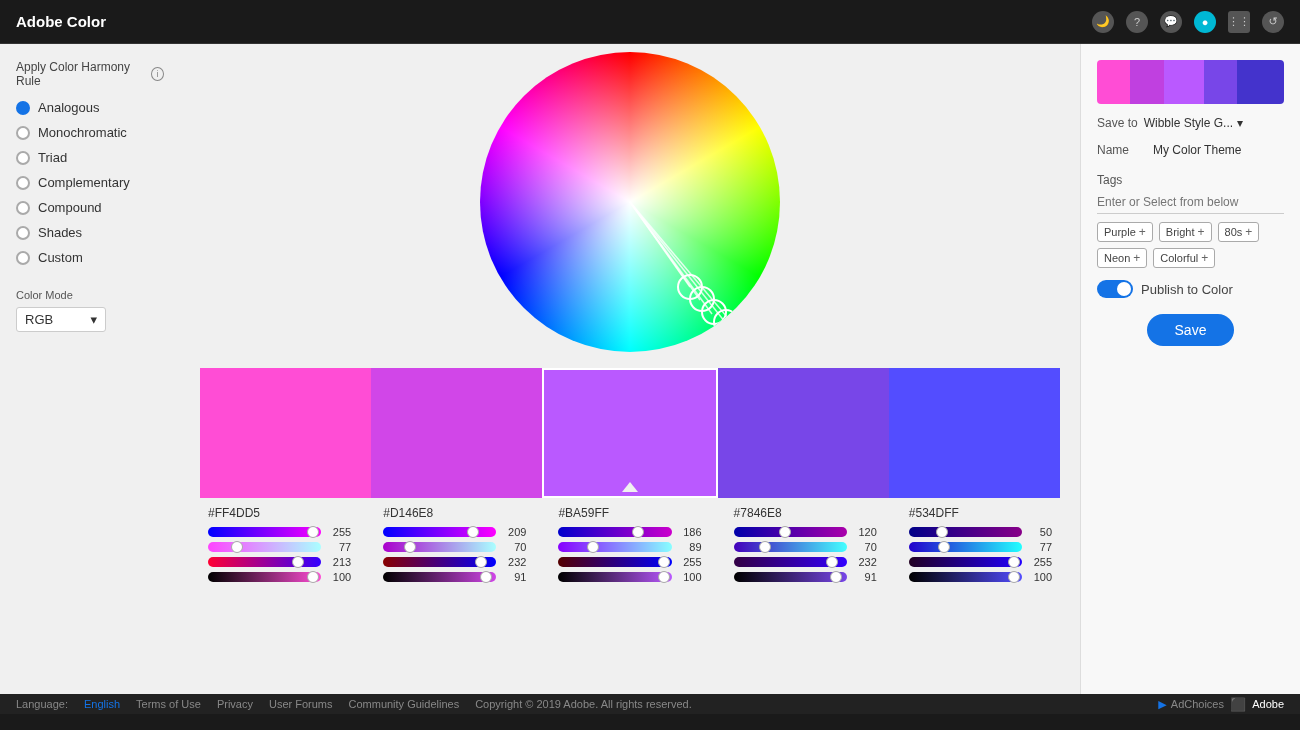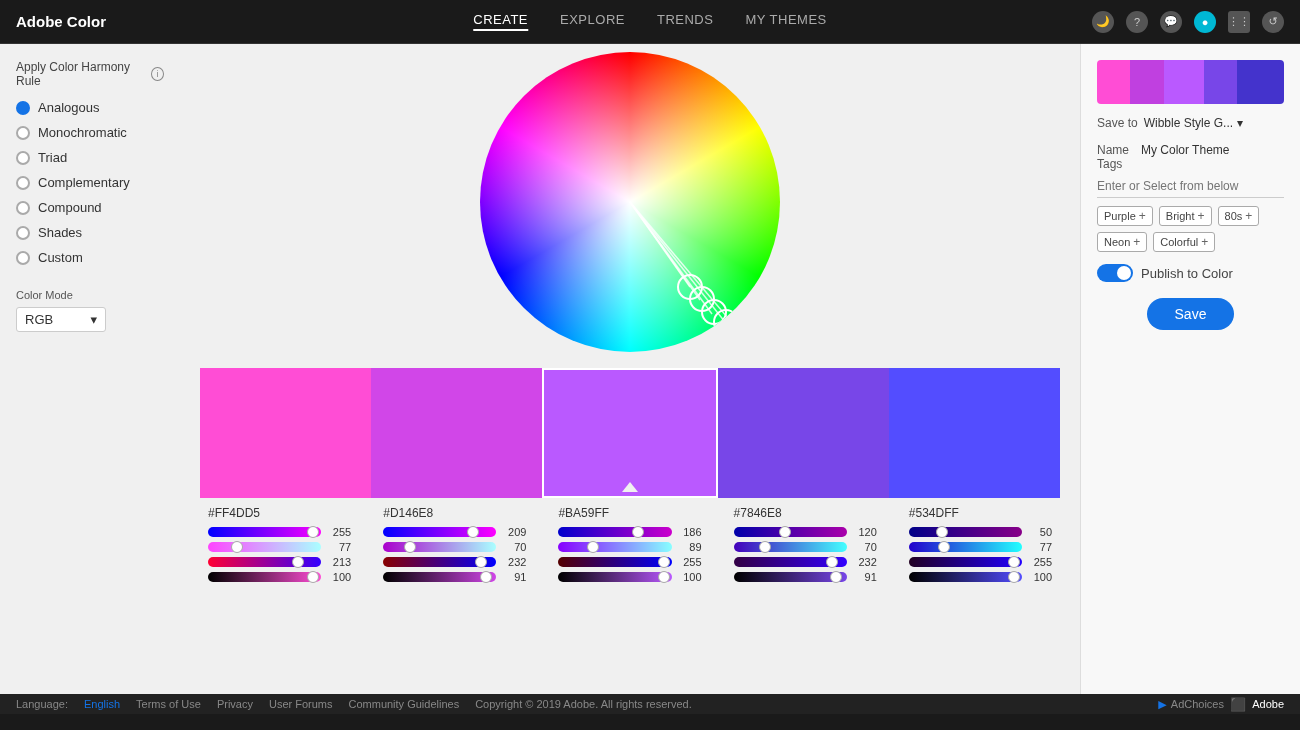--- a/index.html
+++ b/index.html
@@ -74,21 +74,21 @@
     .slider-track { flex: 1; height: 10px; border-radius: 5px; position: relative; overflow: visible; }
     .slider-thumb { position: absolute; width: 12px; height: 12px; border-radius: 50%; background: #fff; border: 1px solid #aaa; top: 50%; transform: translateY(-50%); }
     .slider-val { font-size: 11px; color: #333; min-width: 26px; text-align: right; }
 
     
     .right-panel { width: 220px; background: #f8f8f8; padding: 16px; border-left: 1px solid #ddd; flex-shrink: 0; }
     .theme-preview { display: flex; height: 44px; border-radius: 4px; overflow: hidden; margin-bottom: 12px; }
     .theme-swatch { flex: 1; }
     .save-to-row { display: flex; align-items: center; gap: 6px; margin-bottom: 13px; font-size: 12px; color: #555; }
     .save-to-value { font-size: 12px; color: #333; display: flex; align-items: center; gap: 4px; cursor: pointer; }
-    .name-row { display: flex; align-items: flex-start; gap: 8px; margin-bottom: 0; }
+    .name-row { display: flex; align-items: flex-start; gap: 20px; margin-bottom: 16px; }
     .name-label { font-size: 12px; color: #555; min-width: 36px; }
     .name-value { font-size: 12px; color: #333; }
     .tags-section { margin-bottom: 12px; }
     .tags-label { font-size: 12px; color: #555; margin-bottom: 4px; }
     .tags-input { width: 100%; border: none; border-bottom: 1px solid #ccc; background: transparent; font-size: 12px; color: #999; padding: 4px 0; margin-bottom: 8px; outline: none; }
     .tags-row { display: flex; flex-wrap: wrap; gap: 6px; }
     .tag { display: flex; align-items: center; gap: 3px; border: 1px solid #aaa; border-radius: 3px; padding: 2px 6px; font-size: 11px; color: #444; background: #fff; }
     .tag-plus { cursor: pointer; color: #666; font-size: 12px; }
     .publish-row { display: flex; align-items: center; gap: 8px; margin-bottom: 16px; }
     .toggle { width: 36px; height: 18px; border-radius: 9px; background: #1473e6; position: relative; cursor: pointer; }
@@ -101,26 +101,20 @@
     .footer a { color: #888; text-decoration: none; }
     .footer .lang { color: #1473e6; cursor: pointer; }
     .footer-right { margin-left: auto; display: flex; align-items: center; gap: 6px; }
     .adchoices { display: flex; align-items: center; gap: 4px; }
   </style>
 </head>
 <body>
 
 <div class="top-nav">
   <span class="logo">Adobe Color</span>
-  <div class="nav-links">
-    <a href="#" class="active">CREATE</a>
-    <a href="#">EXPLORE</a>
-    <a href="#">TRENDS</a>
-    <a href="#">MY THEMES</a>
-  </div>
   <div class="nav-right">
     <div class="nav-icon">🌙</div>
     <div class="nav-icon">?</div>
     <div class="nav-icon">💬</div>
     <div class="nav-icon avatar">●</div>
     <div class="nav-icon grid">⋮⋮</div>
     <div class="nav-icon">↺</div>
   </div>
 </div>
 

